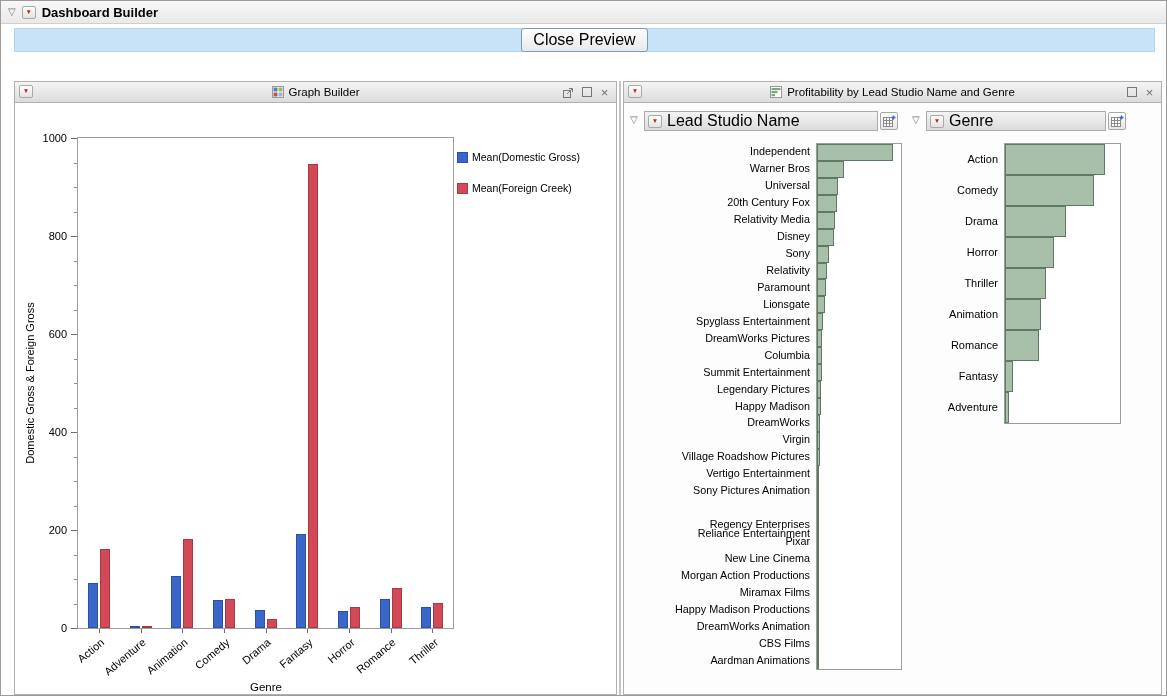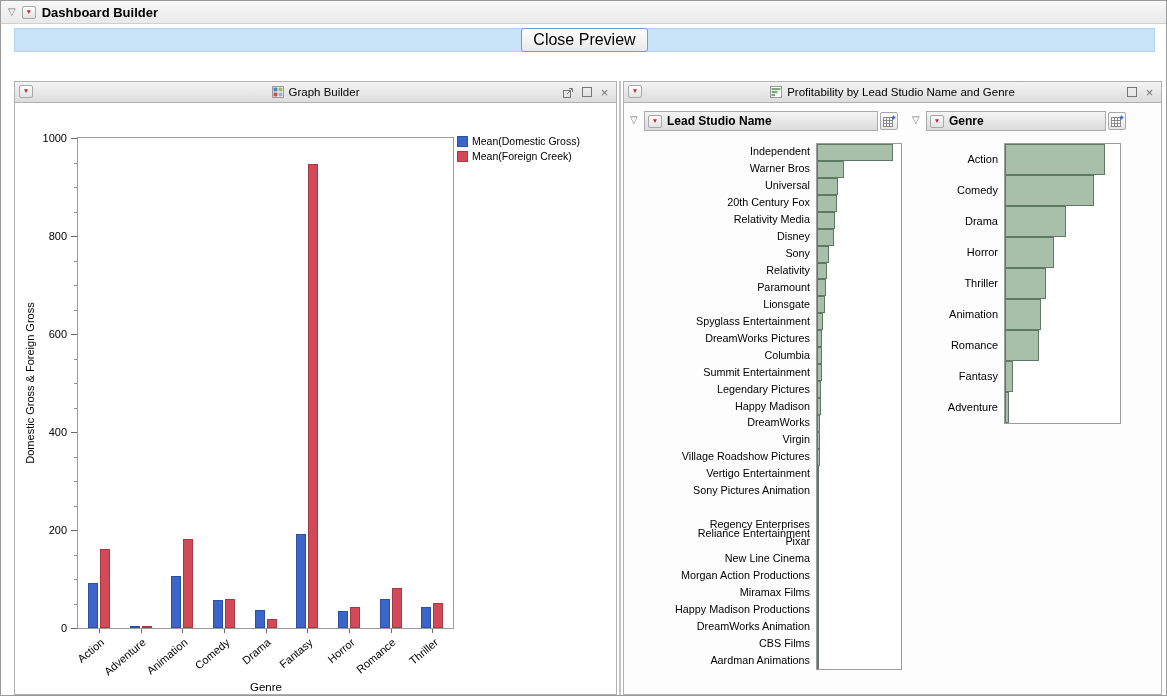--- a/index.html
+++ b/index.html
@@ -41,21 +41,21 @@
   .hdr-center{ position:absolute; inset:0; display:flex; align-items:center; justify-content:center;
     gap:5px; font-size:11.5px; }
   .hdr-right { position:absolute; right:5px; top:0; height:100%; display:flex; align-items:center; gap:5px; }
   .icon-sm { display:inline-flex; align-items:center; justify-content:center; width:13px; height:13px;
     color:#6e6e6e; font-size:13px; line-height:1; cursor:default; }
 
   
   #chart-area { position:absolute; left:0; top:21px; right:0; bottom:0; background:#fff; }
   #chart-title { position:absolute; left:8px; top:8px; font-size:12.5px; font-weight:bold; }
   #legend { position:absolute; left:442px; top:32px; display:flex; flex-direction:column; gap:3px; }
-  .legend-item { display:flex; align-items:center; gap:4px; font-size:10.5px; white-space:nowrap; }
+  .legend-item { display:flex; align-items:center; gap:4px; font-size:10.5px; white-space:nowrap;margin-top:16px; }
   .swatch { width:11px; height:11px; border:1px solid; flex:0 0 auto; }
 
   #main-plot { position:absolute; left:62px; top:34px; width:377px; height:492px;
     border:1px solid #9c9c9c; background:#fff; }
   .vbar { position:absolute; bottom:0; border:1px solid; }
 
   #y-labels { position:absolute; left:22px; top:35px; width:32px; height:490px; }
   .ylab { position:absolute; right:2px; transform:translateY(-50%); font-size:11px; }
   #y-ticks { position:absolute; left:54px; top:35px; width:8px; height:490px; }
   .ytick  { position:absolute; right:0; height:1px; background:#6a6a6a; width:6px; }
@@ -68,21 +68,21 @@
   .xtick { position:absolute; top:0; width:1px; height:4px; background:#6a6a6a; }
   #x-labels { position:absolute; left:63px; top:530px; width:375px; height:52px; }
   .xlab { position:absolute; top:3px; transform-origin:100% 0; transform:rotate(-40deg);
     font-size:11px; white-space:nowrap; }
   #x-axis-title { position:absolute; left:251px; top:578px; transform:translateX(-50%); font-size:11.5px; }
 
   
   #right-body { position:absolute; left:0; top:21px; right:0; bottom:0; background:#fdfdfd; }
   .sub-header { position:absolute; height:20px; background:linear-gradient(#f4f4f4,#dcdcdc);
     border:1px solid #aaaaaa; display:flex; align-items:center; gap:5px; padding-left:3px; }
-  .sub-title { font-size:12px; font-weight:bold; white-space:nowrap; }
+  .sub-title { font-size:16px; font-weight:normal; white-space:nowrap; }
   #studio-header { left:20px; top:8px; width:234px; }
   #genre-header  { left:302px; top:8px; width:180px; }
   .grid-btn { position:absolute; width:18px; height:18px; background:linear-gradient(#fff,#e6e6e6);
     border:1px solid #a8a8a8; border-radius:2px; display:flex; align-items:center; justify-content:center;
     padding:0; cursor:pointer; }
   #studio-grid-btn { left:256px; top:9px; }
   #genre-grid-btn  { left:484px; top:9px; }
   .disc-abs { position:absolute; }
 
   #studio-labels { position:absolute; left:0; top:40px; width:190px; height:525px; }

